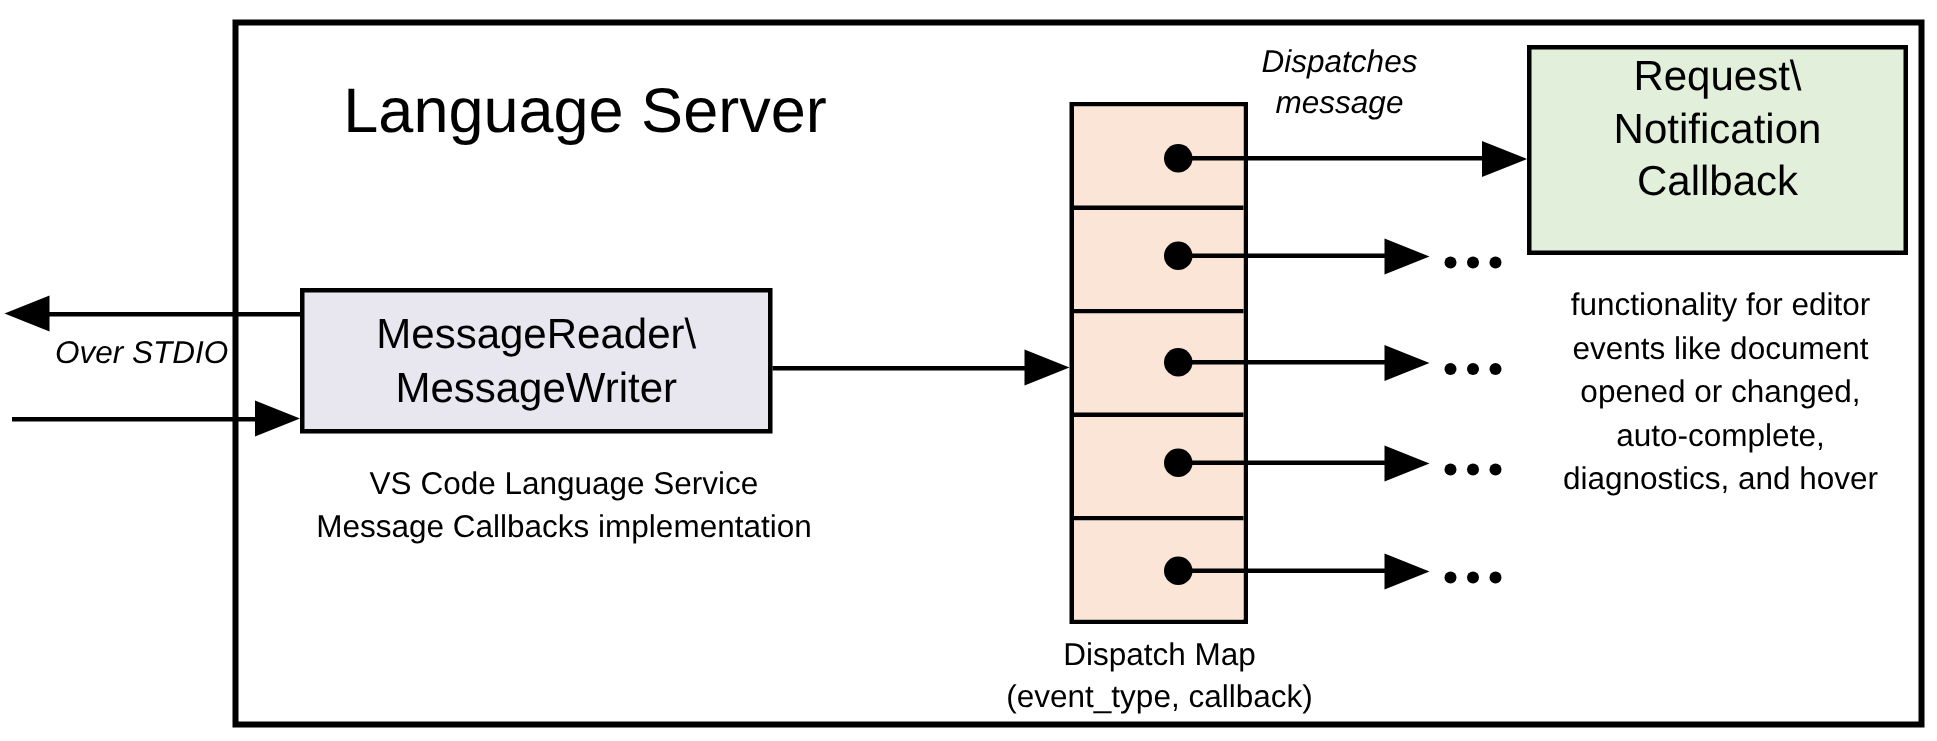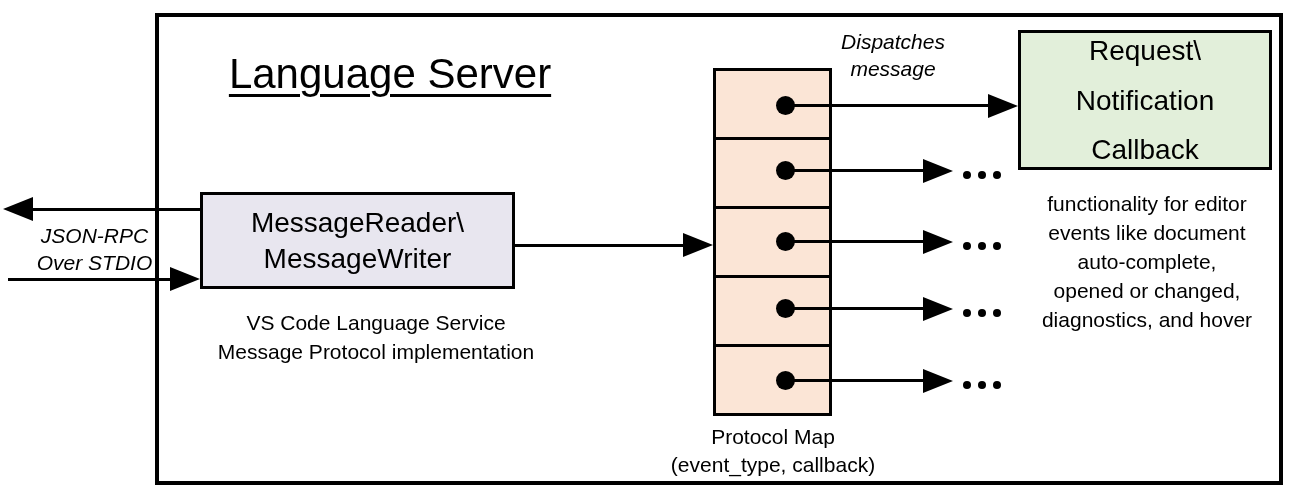--- a/index.html
+++ b/index.html
@@ -23,21 +23,20 @@
     background: transparent;
   }
 
   
   .title {
     position: absolute;
     left: 180px; top: 50px; width: 420px;
     text-align: center;
     font-size: 42px;
     font-weight: 400;
-    text-decoration: underline;
     text-decoration-thickness: 3px;
     text-underline-offset: 6px;
   }
 
   
   .hline { position: absolute; height: 3px; background: var(--line, #000); }
   .tri { position: absolute; width: 0; height: 0; }
   .tri-right {
     border-top: 12px solid transparent;
     border-bottom: 12px solid transparent;
@@ -99,21 +98,21 @@
   }
 
   
   .callback-box {
     position: absolute;
     left: 1018px; top: 30px; width: 254px; height: 140px;
     background: var(--callback-fill, #E2EFDA);
     border: 3px solid var(--line, #000);
     box-sizing: border-box;
     display: flex; flex-direction: column;
-    align-items: center; justify-content: space-between;
+    align-items: center; justify-content: flex-start;
     font-size: 28px; line-height: 35px;
     text-align: center;
   }
   .callbacks-note { left: 1002px; top: 189px; width: 290px; line-height: 29px; }
 </style>
 </head>
 <body>
 
 <div class="stage">
 
@@ -121,31 +120,30 @@
 
   <div class="title">Language Server</div>
 
   <div class="hline" style="left:24px; top:208px; width:176px;"></div>
   <div class="tri tri-left" style="left:3px; top:197px;"></div>
 
   <div class="hline" style="left:8px; top:278px; width:164px;"></div>
   <div class="tri tri-right" style="left:170px; top:267px;"></div>
 
   <div class="lbl italic" style="left:12px; top:222px; width:165px;">
-    <div>JSON-RPC</div>
     <div>Over STDIO</div>
   </div>
 
   <div class="reader-box">
     <div>MessageReader\</div>
     <div>MessageWriter</div>
   </div>
   <div class="lbl reader-caption">
     <div>VS Code Language Service</div>
-    <div>Message Protocol implementation</div>
+    <div>Message Callbacks implementation</div>
   </div>
 
   <div class="hline" style="left:515px; top:244px; width:170px;"></div>
   <div class="tri tri-right" style="left:683px; top:233px;"></div>
 
 
   <div class="dispatch-map">
     <div class="map-cell"></div>
     <div class="map-cell"></div>
     <div class="map-cell"></div>
@@ -201,23 +199,23 @@
 
   <div class="callback-box">
     <div>Request\</div>
     <div>Notification</div>
     <div>Callback</div>
   </div>
 
   <div class="lbl callbacks-note">
     <div>functionality for editor</div>
     <div>events like document</div>
+    <div>opened or changed,</div>
     <div>auto-complete,</div>
-    <div>opened or changed,</div>
     <div>diagnostics, and hover</div>
   </div>
 
   <div class="lbl map-caption">
-    <div>Protocol Map</div>
+    <div>Dispatch Map</div>
     <div>(event_type, callback)</div>
   </div>
 
 </div>
 
 </body></html>

